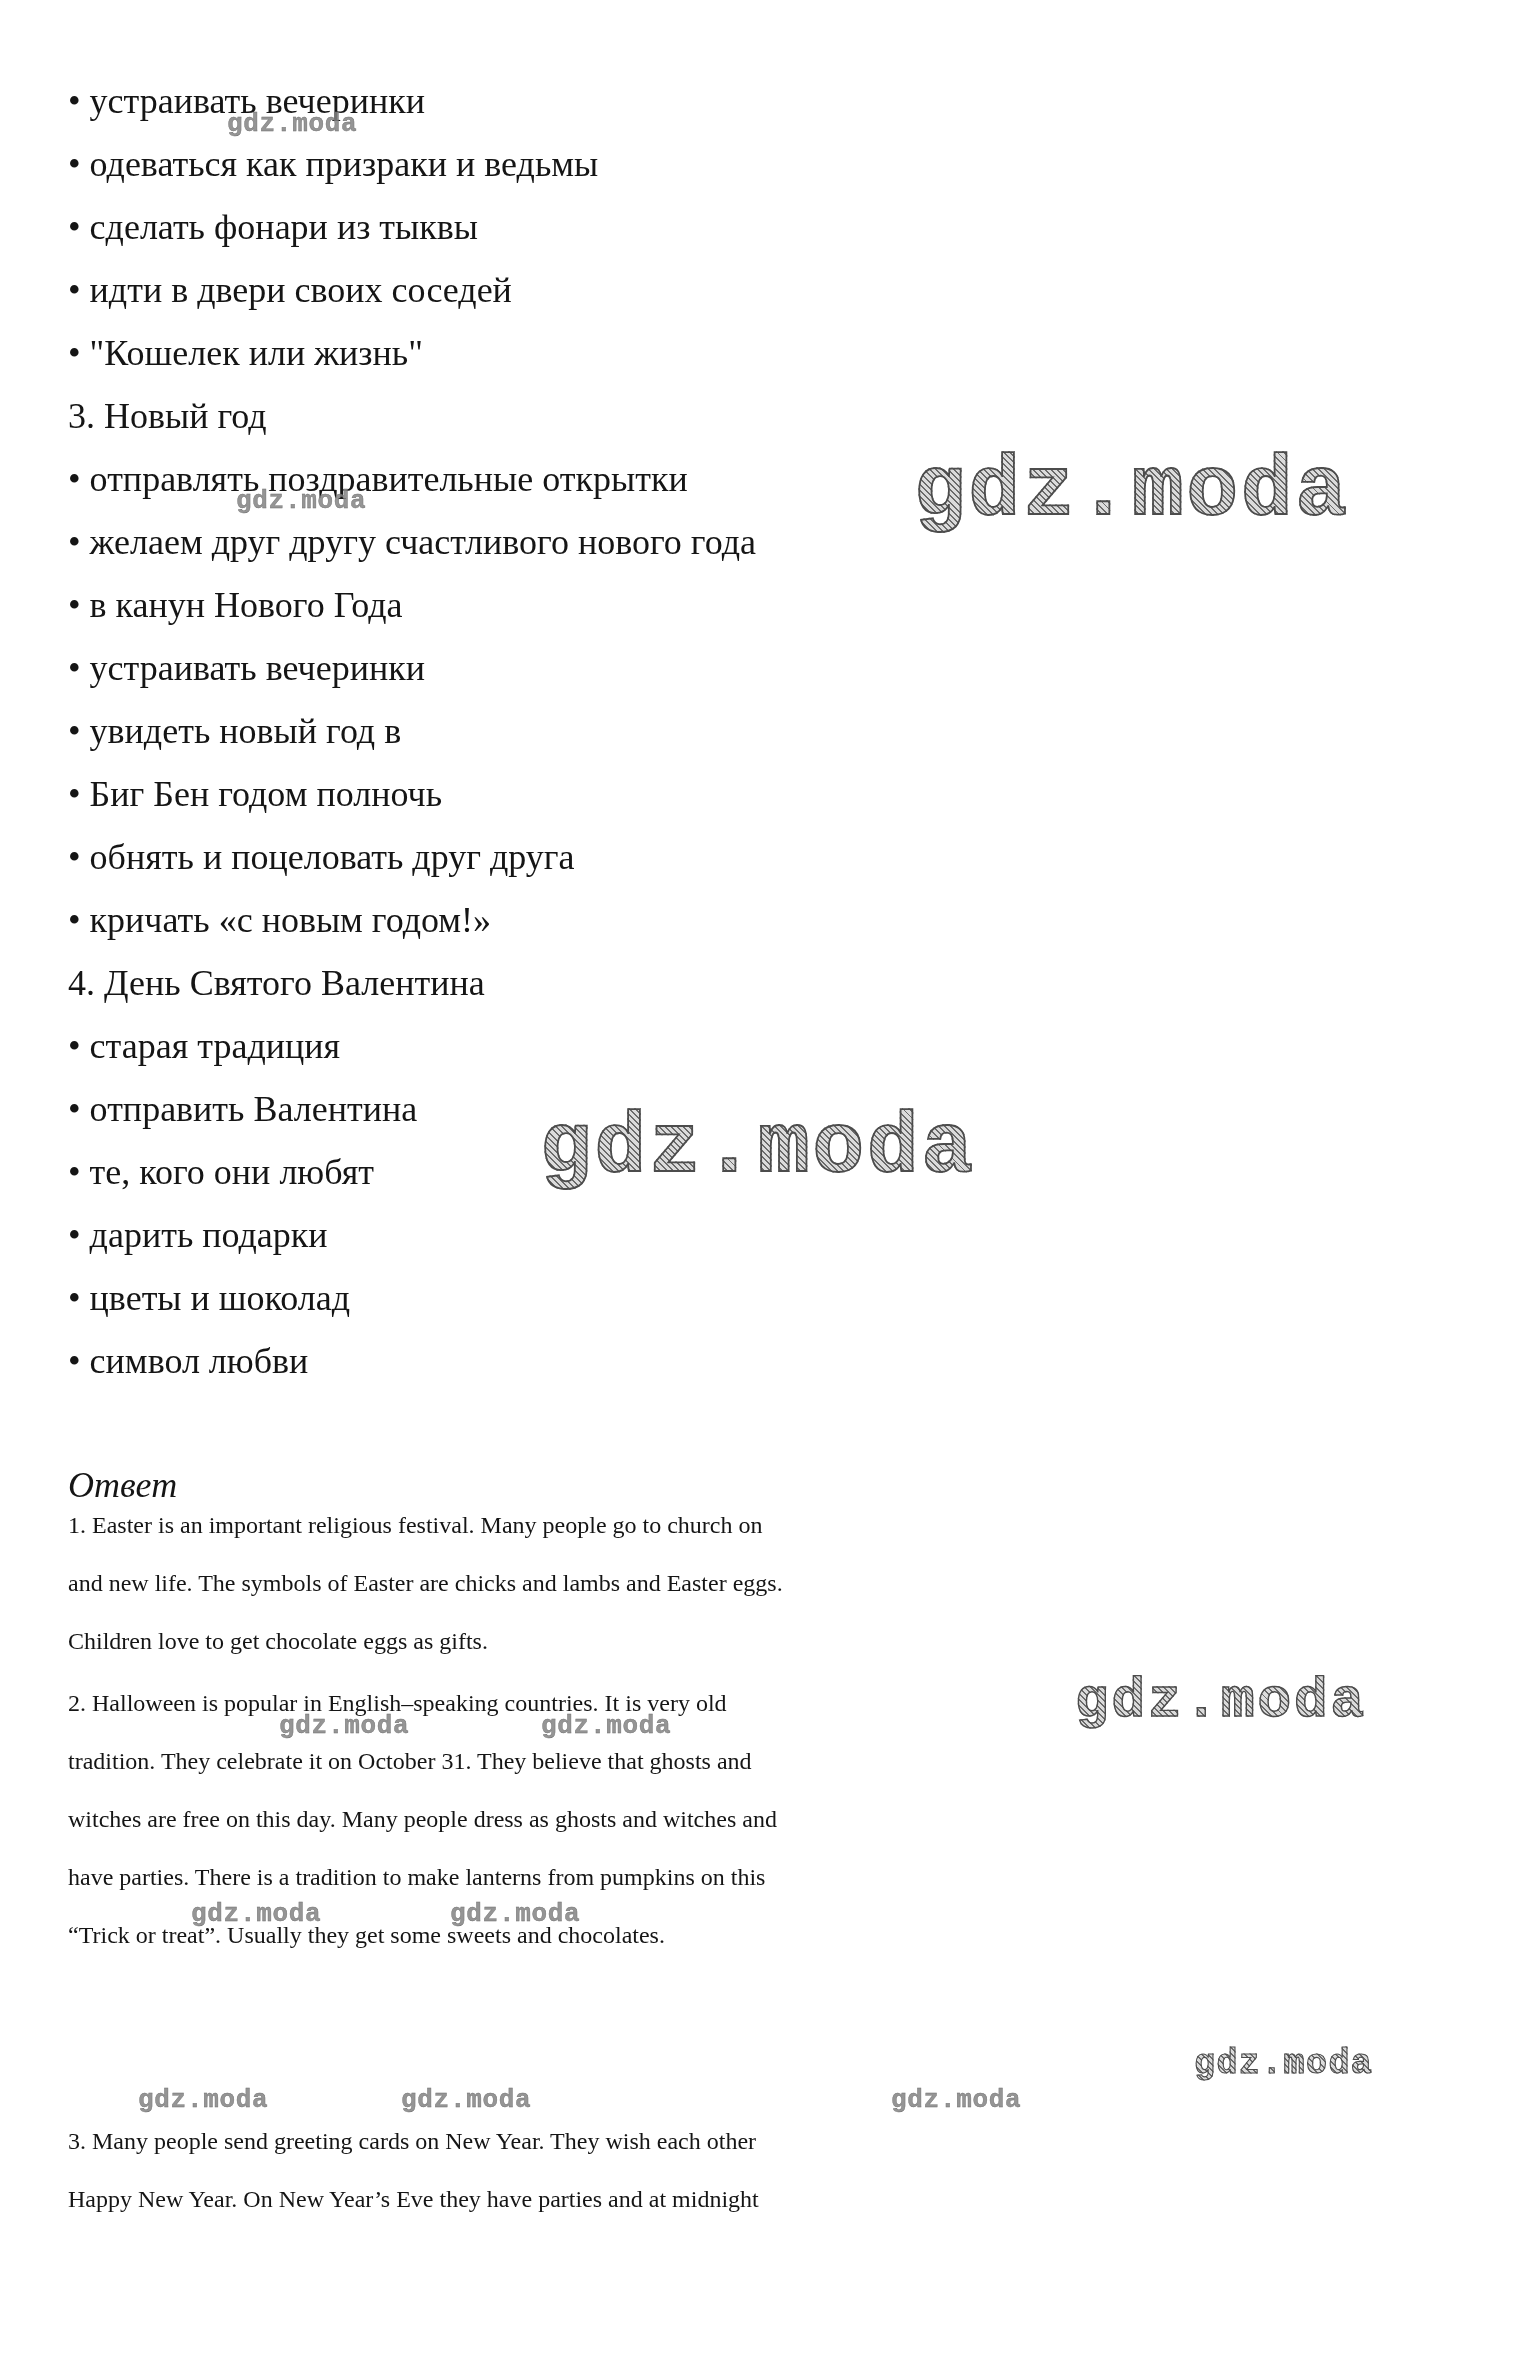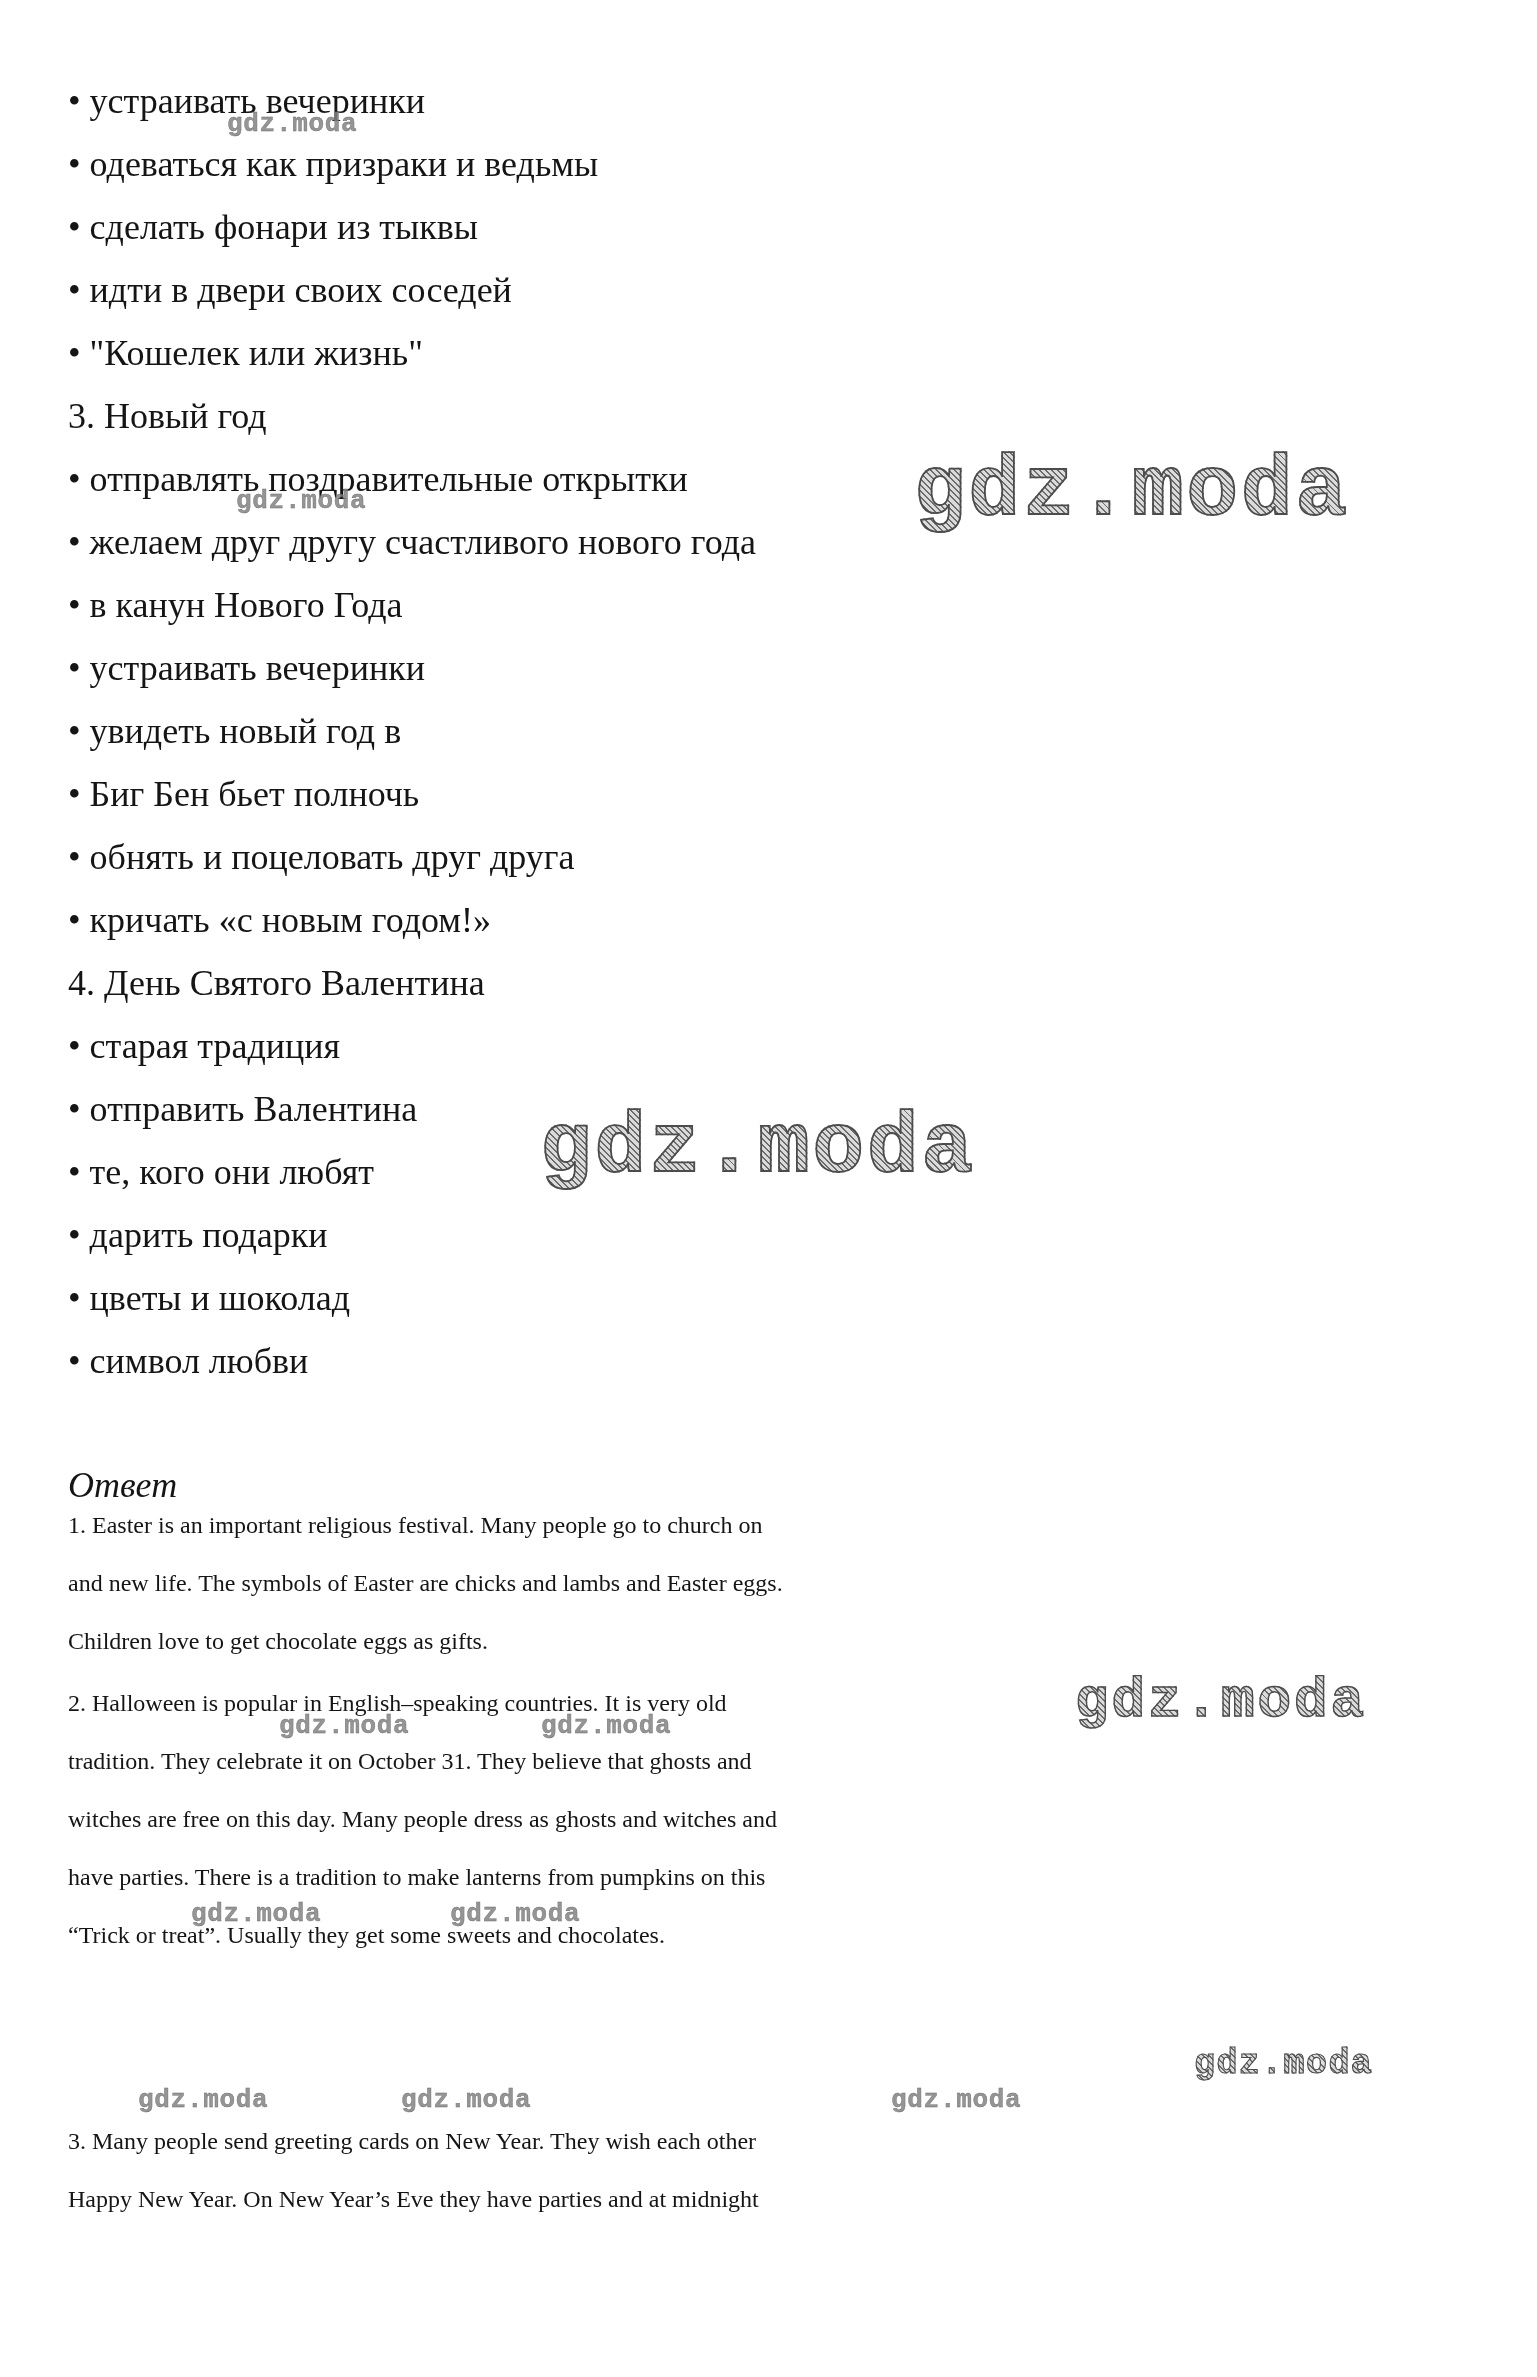--- a/index.html
+++ b/index.html
@@ -84,21 +84,21 @@
       <div class="line">• одеваться как призраки и ведьмы</div>
       <div class="line">• сделать фонари из тыквы</div>
       <div class="line">• идти в двери своих соседей</div>
       <div class="line">• "Кошелек или жизнь"</div>
       <div class="line">3. Новый год</div>
       <div class="line">• отправлять поздравительные открытки</div>
       <div class="line">• желаем друг другу счастливого нового года</div>
       <div class="line">• в канун Нового Года</div>
       <div class="line">• устраивать вечеринки</div>
       <div class="line">• увидеть новый год в</div>
-      <div class="line">• Биг Бен бьет полночь</div>
+      <div class="line">• Биг Бен годом полночь</div>
       <div class="line">• обнять и поцеловать друг друга</div>
       <div class="line">• кричать «с новым годом!»</div>
       <div class="line">4. День Святого Валентина</div>
       <div class="line">• старая традиция</div>
       <div class="line">• отправить Валентина</div>
       <div class="line">• те, кого они любят</div>
       <div class="line">• дарить подарки</div>
       <div class="line">• цветы и шоколад</div>
       <div class="line">• символ любви</div>
     </div>

